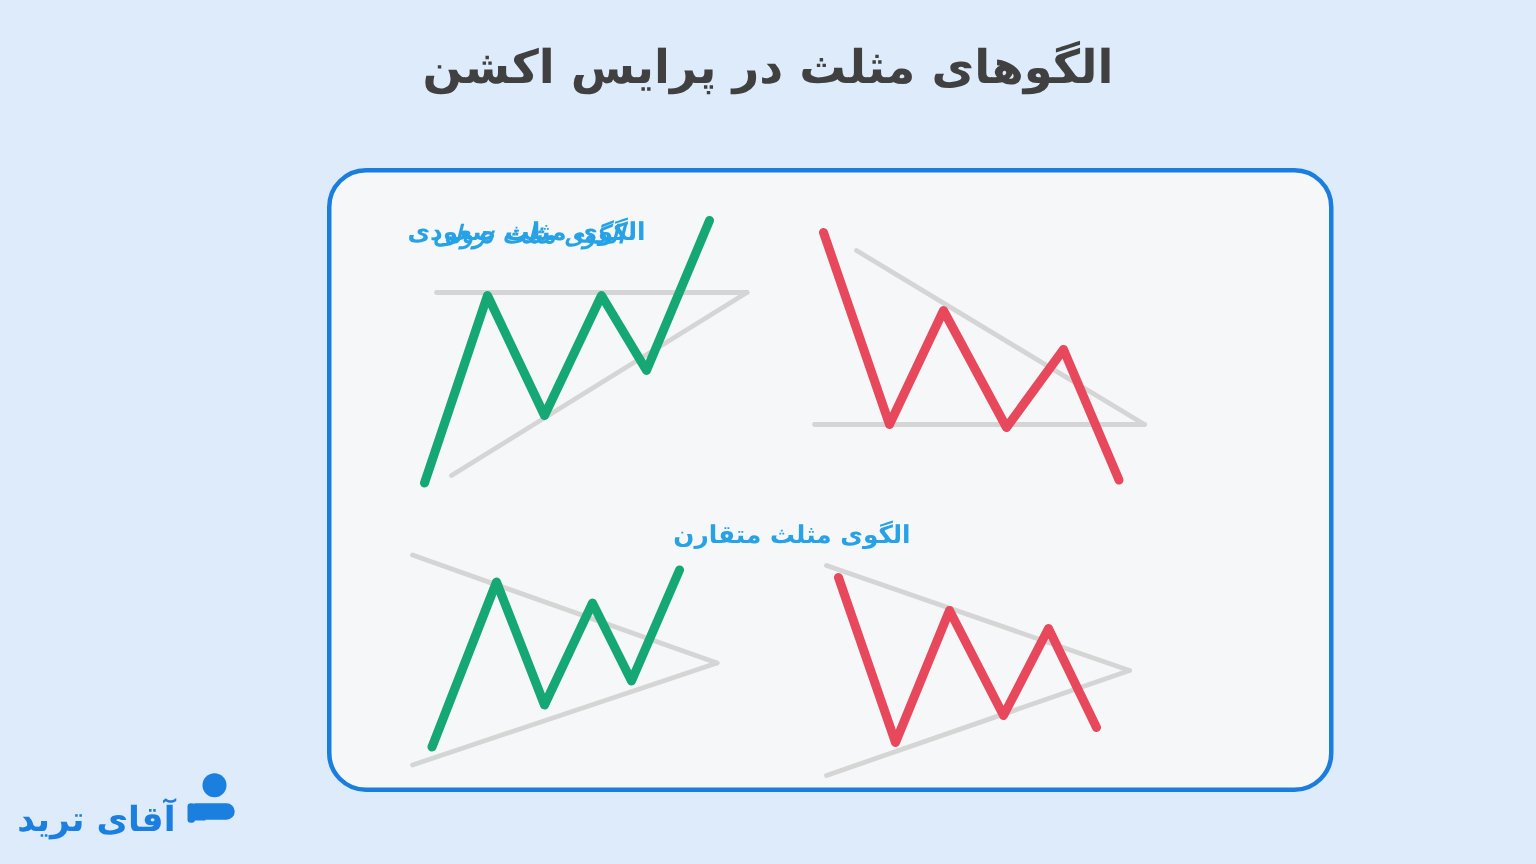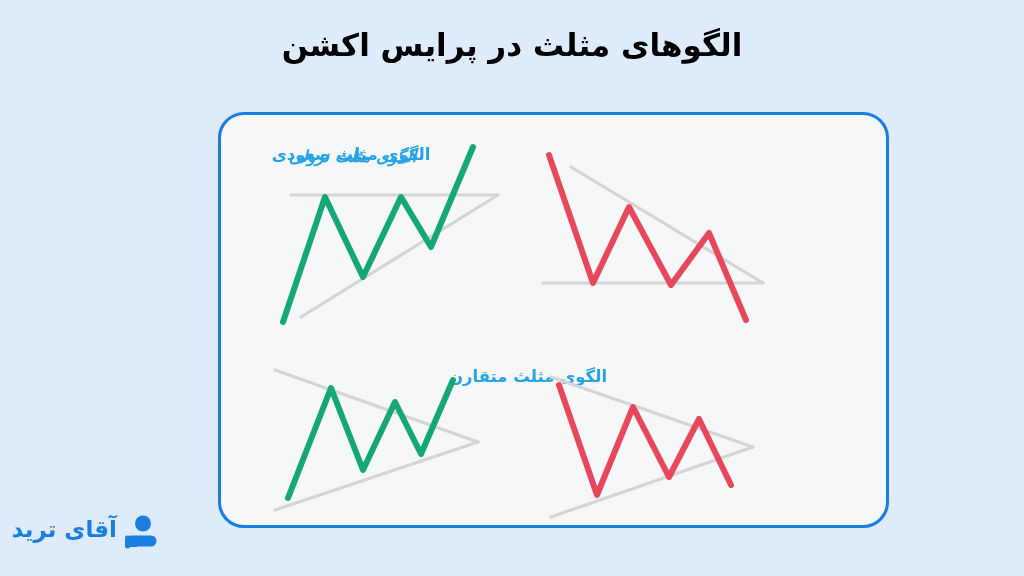--- a/index.html
+++ b/index.html
@@ -24,21 +24,21 @@
 
   
   .page-title {
     position: absolute;
     top: 25px;
     left: 0;
     width: 1024px;
     text-align: center;
     font-size: 31px;
     font-weight: bold;
-    color: #000000;
+    color: #404040;
     letter-spacing: 0px;
     line-height: 1.3;
     direction: rtl;
     white-space: nowrap;
   }
 
   
   .card {
     position: absolute;
     left: 218px;
@@ -79,34 +79,34 @@
   }
 
   
   #tile-ascending  { left: 52px;  top: 22px;  width: 240px; height: 200px; }
   #tile-descending { left: 320px; top: 30px;  width: 245px; height: 205px; }
   #tile-symmetrical-bull { left: 52px;  top: 235px; width: 240px; height: 170px; }
   #tile-symmetrical-bear { left: 320px; top: 240px; width: 245px; height: 170px; }
 
   #label-ascending  { left: 20px;  top: 30px;  width: 220px; }
   #label-descending { left: 24px;  top: 32px;  width: 215px; font-style: italic; }
-  #label-symmetrical { left: 182px; top: 232px; width: 250px; text-align: center; margin-top: 20px; }
+  #label-symmetrical { left: 182px; top: 232px; width: 250px; text-align: center; }
 
   
   .logo {
     position: absolute;
     left: 18px;
     bottom: 18px;
     width: 145px;
     height: 52px;
   }
   .logo-wordmark {
     position: absolute;
     right: 46px;
-    top: 10px;
+    top: 28px;
     font-size: 23px;
     font-weight: bold;
     color: #1b7fe0;
     direction: rtl;
     white-space: nowrap;
     letter-spacing: -1px;
     margin-left: 23px;
   }
   .logo-mark {
     position: absolute;

